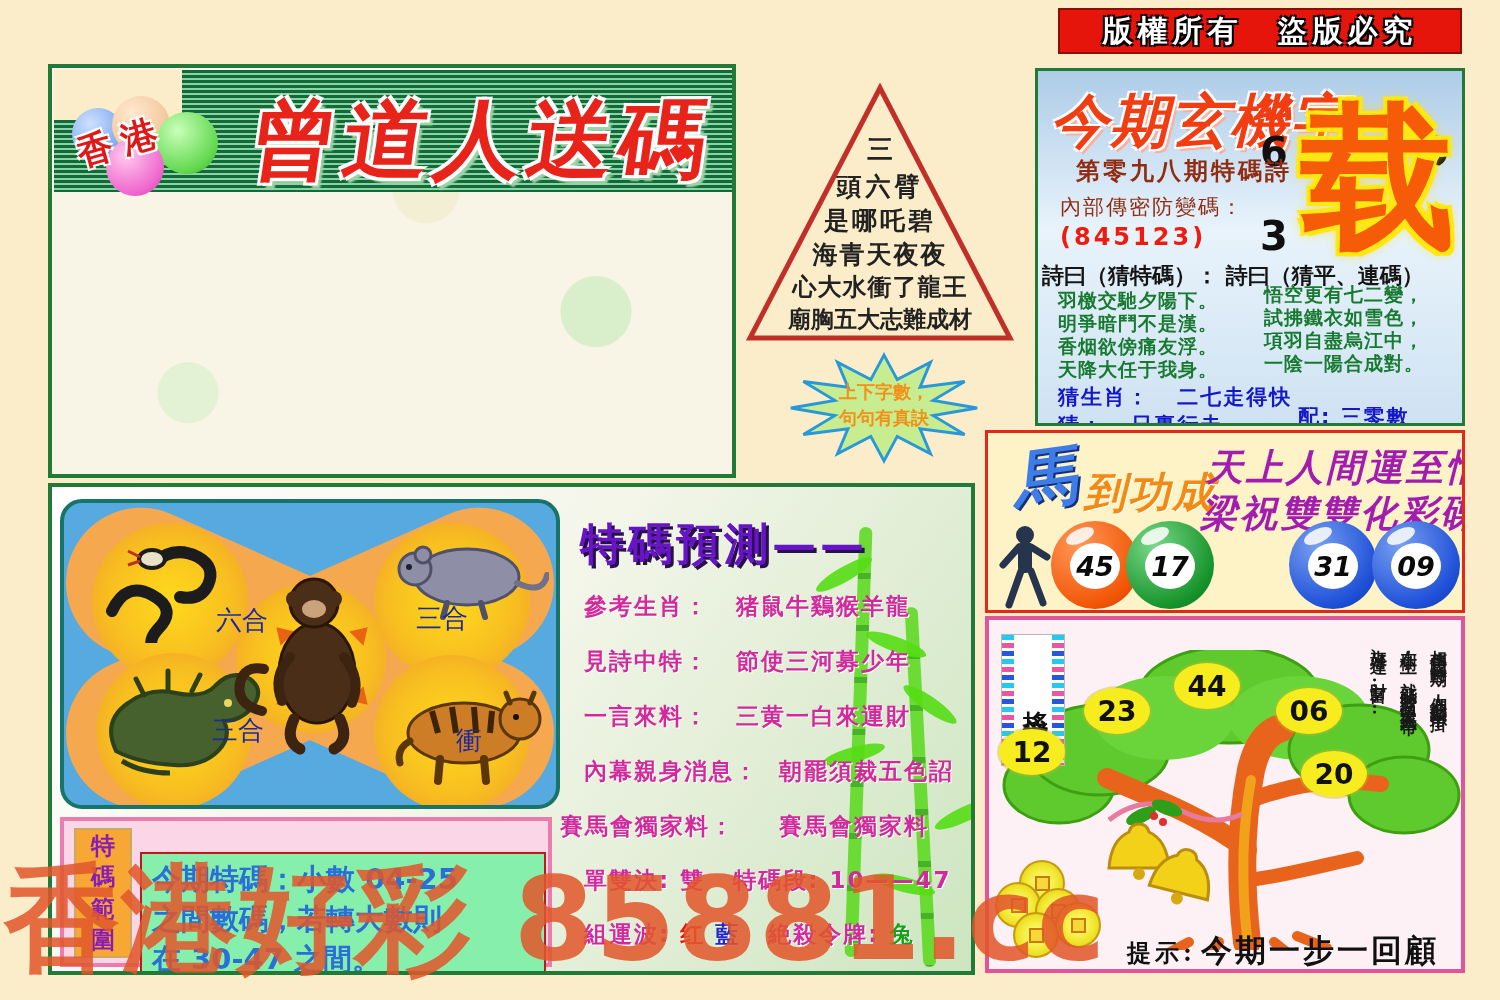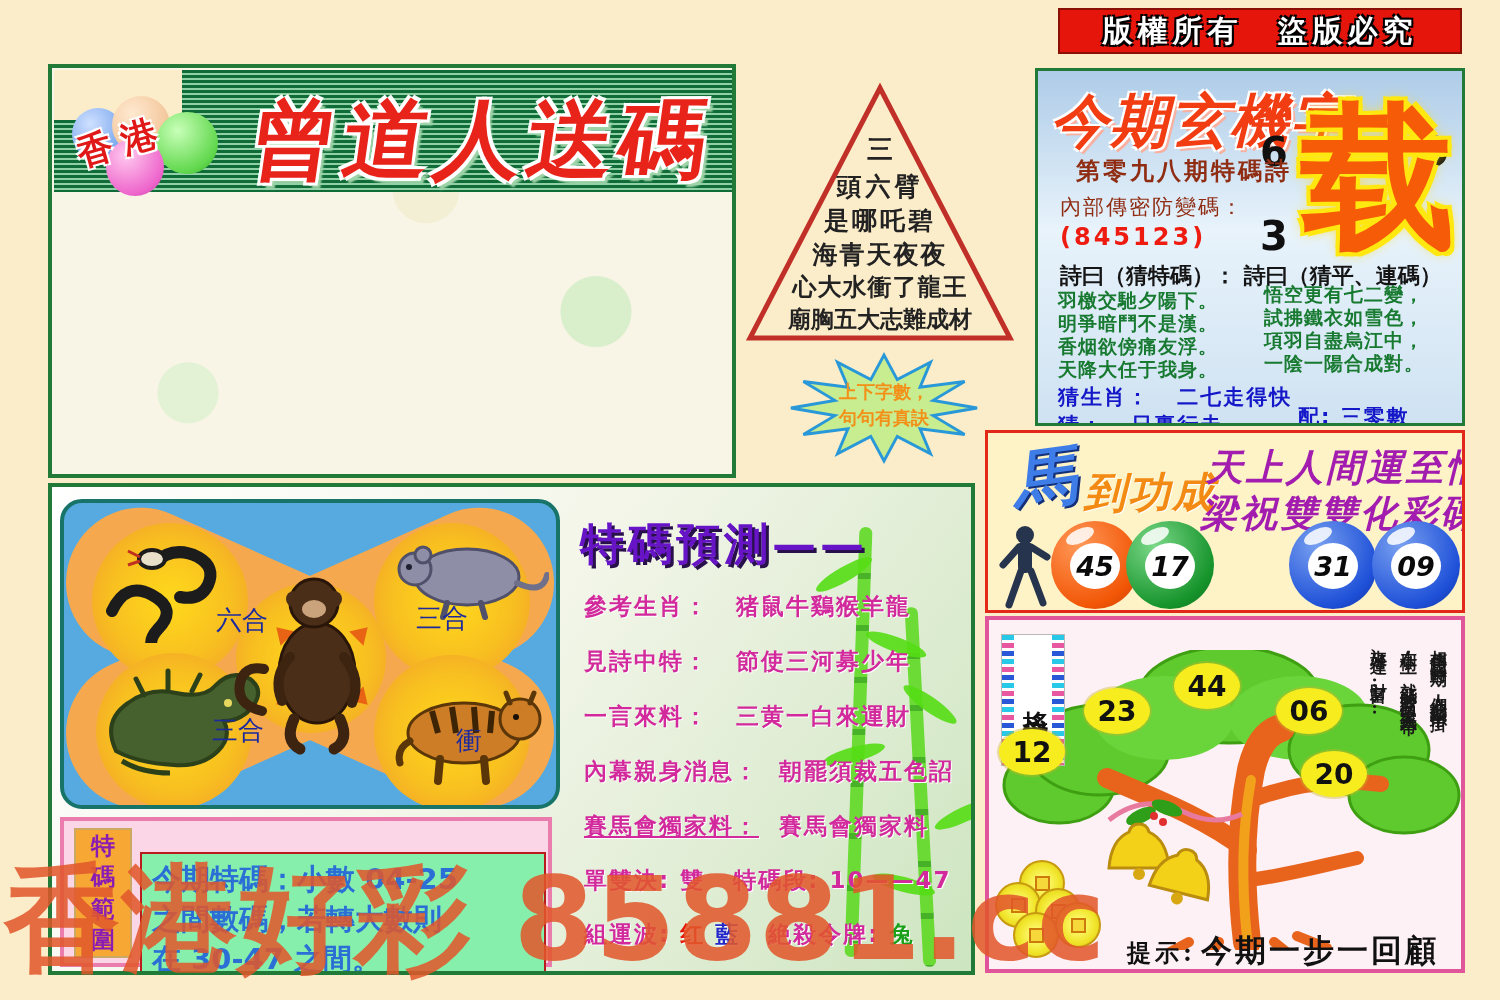--- a/index.html
+++ b/index.html
@@ -63,21 +63,21 @@
     text-shadow:-2px -2px 0 #fff,2px -2px 0 #fff,-2px 2px 0 #fff,2px 2px 0 #fff,4px 4px 0 #f8b0a0; }
   .mys-corner { font-size:40px; font-weight:600; color:#101010; }
   .c6{left:222px;top:58px;} .c9{left:384px;top:58px;} .c3{left:222px;top:142px;} .c4{left:390px;top:146px;}
   .mys-char { left:262px; top:28px; font-size:156px; line-height:1; font-weight:800; color:#f65b07;
     font-family:"DejaVu Serif",serif;
     text-shadow:-4px -4px 0 #ffe810,4px -4px 0 #ffe810,-4px 4px 0 #ffe810,4px 4px 0 #ffe810,0 0 14px #ffd810; }
   .poem-title { left:38px; top:84px; font-size:24px; font-weight:800; color:#8f2c12;
     letter-spacing:3px; font-family:"DejaVu Serif",serif; }
   .code-label { left:22px; top:122px; font-size:21px; font-weight:400; color:#8f2c12; letter-spacing:2px; }
   .code-val { left:22px; top:152px; font-size:24px; font-weight:800; color:#ee1c10; letter-spacing:3px; }
-  .shiyue { left:22px; top:190px; font-size:22px; font-weight:800; color:#151515;
+  .shiyue { left:4px; top:190px; font-size:22px; font-weight:800; color:#151515;
     font-family:"DejaVu Serif",serif; white-space:nowrap; }
   .poem-col { font-size:19px; font-weight:800; color:#177a30; line-height:23px;
     font-family:"DejaVu Serif",serif; letter-spacing:1px; }
   .pl { left:20px; top:218px; } .pr { left:226px; top:212px; }
   .guess { font-size:21px; font-weight:800; color:#1418c8; letter-spacing:2px; }
   .g1{left:20px;top:312px;} .g2{left:20px;top:340px;} .pei{left:260px;top:332px;}
 
   
   .horse-box { left:985px; top:430px; width:480px; height:183px; border:3px solid #e22818;
     background:#fdf3c6; overflow:hidden; }
@@ -169,21 +169,21 @@
 
   
   .pred-header { left:528px; top:28px; font-size:44px; font-weight:800; color:#6714c6;
     letter-spacing:4px; font-family:"DejaVu Serif",serif; text-shadow:3px 3px 0 #28104a; white-space:nowrap; }
   .pred-label, .pred-val, .pred-inline { font-size:23px; font-weight:800; color:#d22a9c;
     letter-spacing:2px; white-space:nowrap; text-shadow:1px 1px 0 #fff; }
   .pr0l{left:532px;top:104px;} .pr0v{left:684px;top:104px;}
   .pr1l{left:532px;top:159px;} .pr1v{left:684px;top:159px;}
   .pr2l{left:532px;top:214px;} .pr2v{left:684px;top:214px;}
   .pr3l{left:532px;top:269px;} .pr3v{left:727px;top:269px;}
-  .pr4l{left:532px;top:324px;text-decoration:underline;} .pr4v{left:727px;top:324px;}
+  .pr4l{left:508px;top:324px;} .pr4v{left:727px;top:324px;}
   .pr5{left:532px;top:378px;} .pr6{left:532px;top:432px;}
   .sp { margin-right:18px; }
   .w-red{color:#e41808;} .w-blue{color:#2428c8;} .w-green{color:#18a018;}
 
   
   .watermark { left:4px; top:842px; font-size:116px; font-weight:800; color:#e2572b; opacity:.86;
     letter-spacing:1px; white-space:nowrap; z-index:60; font-family:"DejaVu Sans",sans-serif; }
 </style>
 </head>
 <body>

